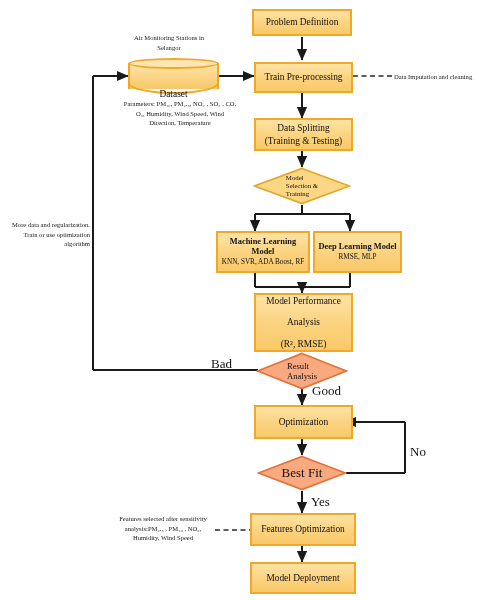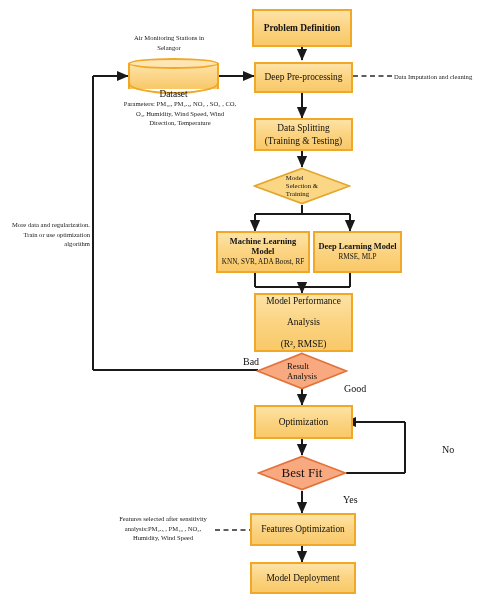--- a/index.html
+++ b/index.html
@@ -129,24 +129,23 @@
     position: absolute;
     font-size: 6.6px;
     line-height: 1.45;
     color: #1a1a1a;
   }
   .anno-c { text-align: center; }
   .anno-r { text-align: right; }
   .anno-l { text-align: left; }
   .edge-label {
     position: absolute;
-    font-size: 10px;
+    font-size: 13px;
     color: #111111;
     white-space: nowrap;
-    margin-left: 32px;
   }
 </style>
 </head>
 <body>
 
 <div id="canvas">
 
   <svg class="lines" viewBox="0 0 479 600">
     <defs>
       <marker id="arw" markerWidth="7" markerHeight="7" refX="5.6" refY="3" orient="auto" markerUnits="strokeWidth">
@@ -191,21 +190,21 @@
 
       <line x1="302" y1="546" x2="302" y2="562" marker-end="url(#arw)"></line>
     </g>
 
     <g stroke="#2a2a2a" stroke-width="1.4" fill="none" stroke-dasharray="5,3.5">
       <line x1="353" y1="76" x2="392" y2="76"></line>
       <line x1="215" y1="530" x2="250" y2="530"></line>
     </g>
   </svg>
 
-  <div class="node box box-grad" style="left:252px; top:9px; width:100px; height:38px;font-weight:bold;">
+  <div class="node box box-grad" style="left:252px; top:9px; width:100px; height:27px;">
     <span>Problem Definition</span>
   </div>
 
   <div class="anno anno-c" style="left:106px; top:33px; width:126px;">
     <span>Air Monitoring Stations in</span><br>
     <span>Selangor</span>
   </div>
 
   <div class="cylinder" style="left:128px; top:58px; width:91px; height:36px;">
     <div class="cy-body"></div>
@@ -214,21 +213,21 @@
     <div class="cy-label">Dataset</div>
   </div>
 
   <div class="anno anno-c" style="left:104px; top:99px; width:152px;">
     <span>Parameters: PM₁₀, PM₂.₅, NO₂ , SO₂ , CO,</span><br>
     <span>O₃, Humidity, Wind Speed, Wind</span><br>
     <span>Direction, Temperature</span>
   </div>
 
   <div class="node box box-grad" style="left:254px; top:62px; width:99px; height:31px;">
-    <span>Deep Pre-processing</span>
+    <span>Train Pre-processing</span>
   </div>
 
   <div class="anno anno-l" style="left:394px; top:72px; width:86px;">
     <span>Data Imputation and cleaning</span>
   </div>
 
   <div class="node box box-grad" style="left:254px; top:118px; width:99px; height:33px;">
     <span class="l1">Data Splitting</span>
     <span class="l2">(Training &amp; Testing)</span>
   </div>

